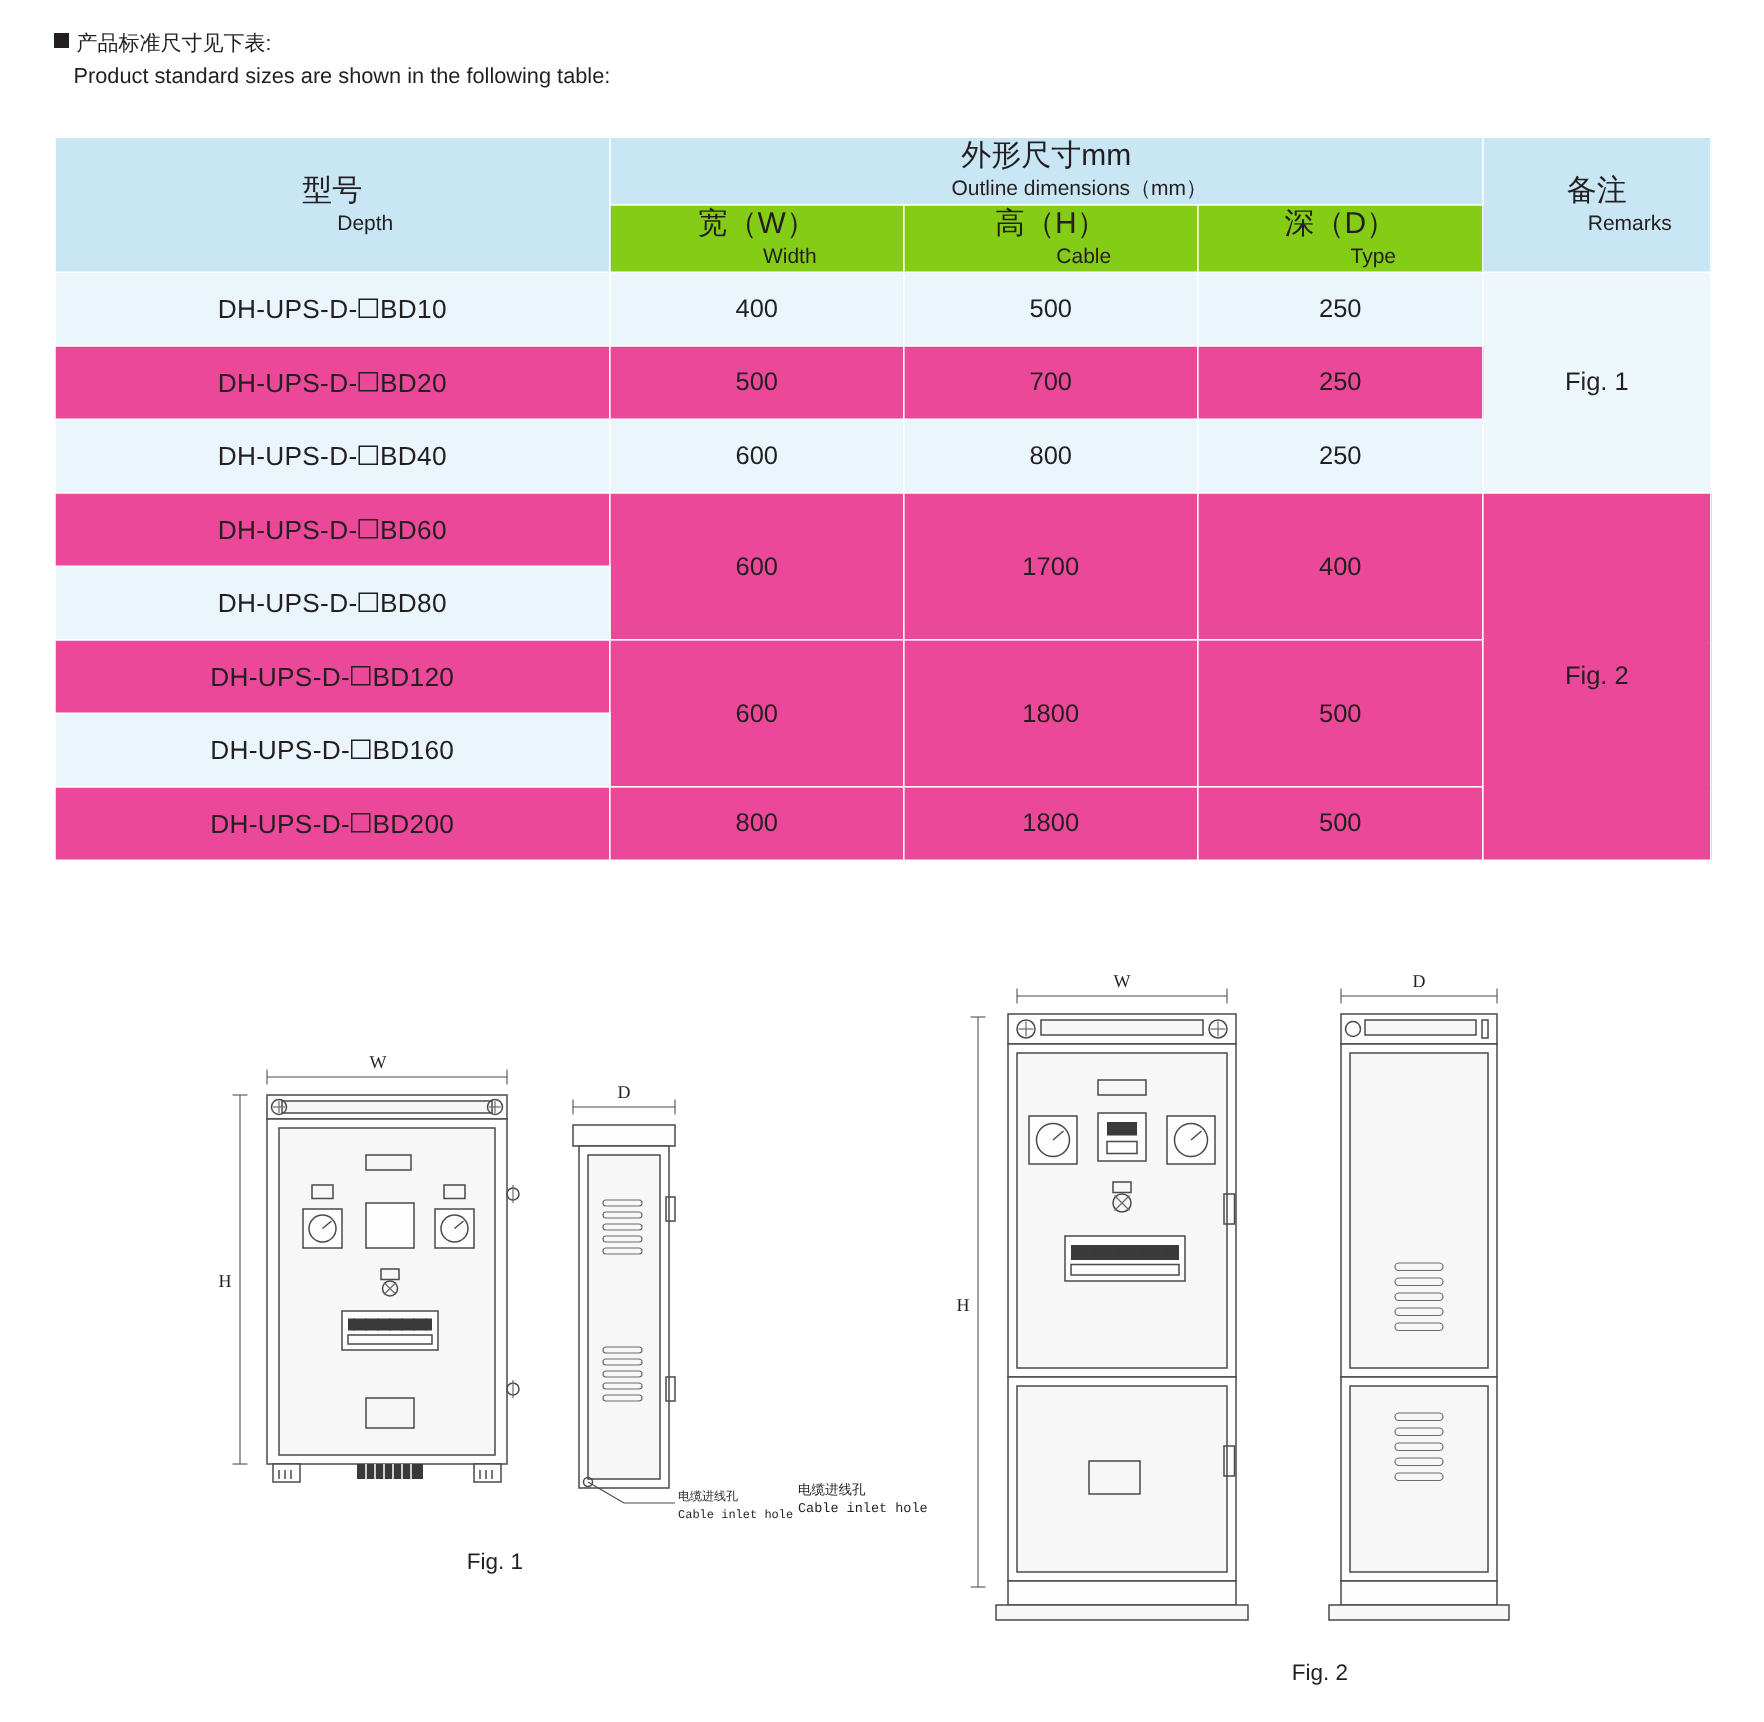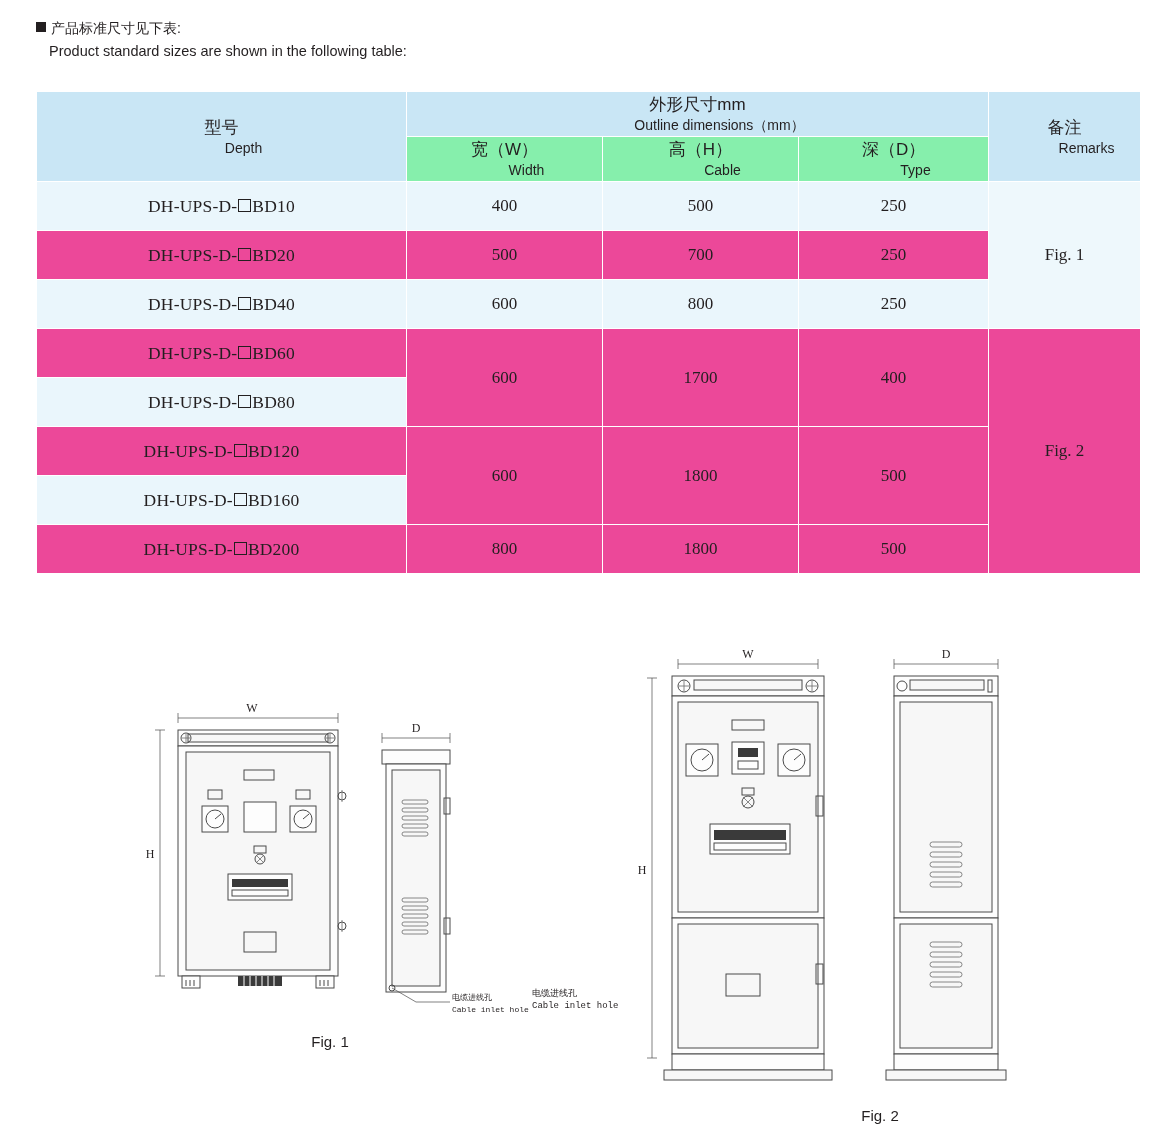--- a/index.html
+++ b/index.html
@@ -62,39 +62,38 @@
     border: 1px solid #ffffff;
     text-align: center;
     vertical-align: middle;
     font-weight: normal;
   }
   .hdr {
     background: #c9e6f5;
     color: #231f20;
   }
   .hdr .cn {
-    font-size: 17px;
+    font-size: 20px;
     line-height: 23px;
     display: block;
   }
   .hdr .en {
     font-size: 14px;
     line-height: 19px;
     display: block;
     padding-left: 44px;
   }
   .hdr-sub {
-    background: #86efac;
+    background: #84cc16;
   }
   tbody td {
     background: #eaf6fc;
     font-size: 17px;
     height: 46px;
     color: #231f20;
-    font-family: Liberation Serif, serif;
   }
   tbody tr.alt td {
     background: #ec4899;
   }
   td.type-cell {
     font-size: 17.5px;
     letter-spacing: 0.2px;
   }
   td.span-cell {
     background: #eef8fc;

